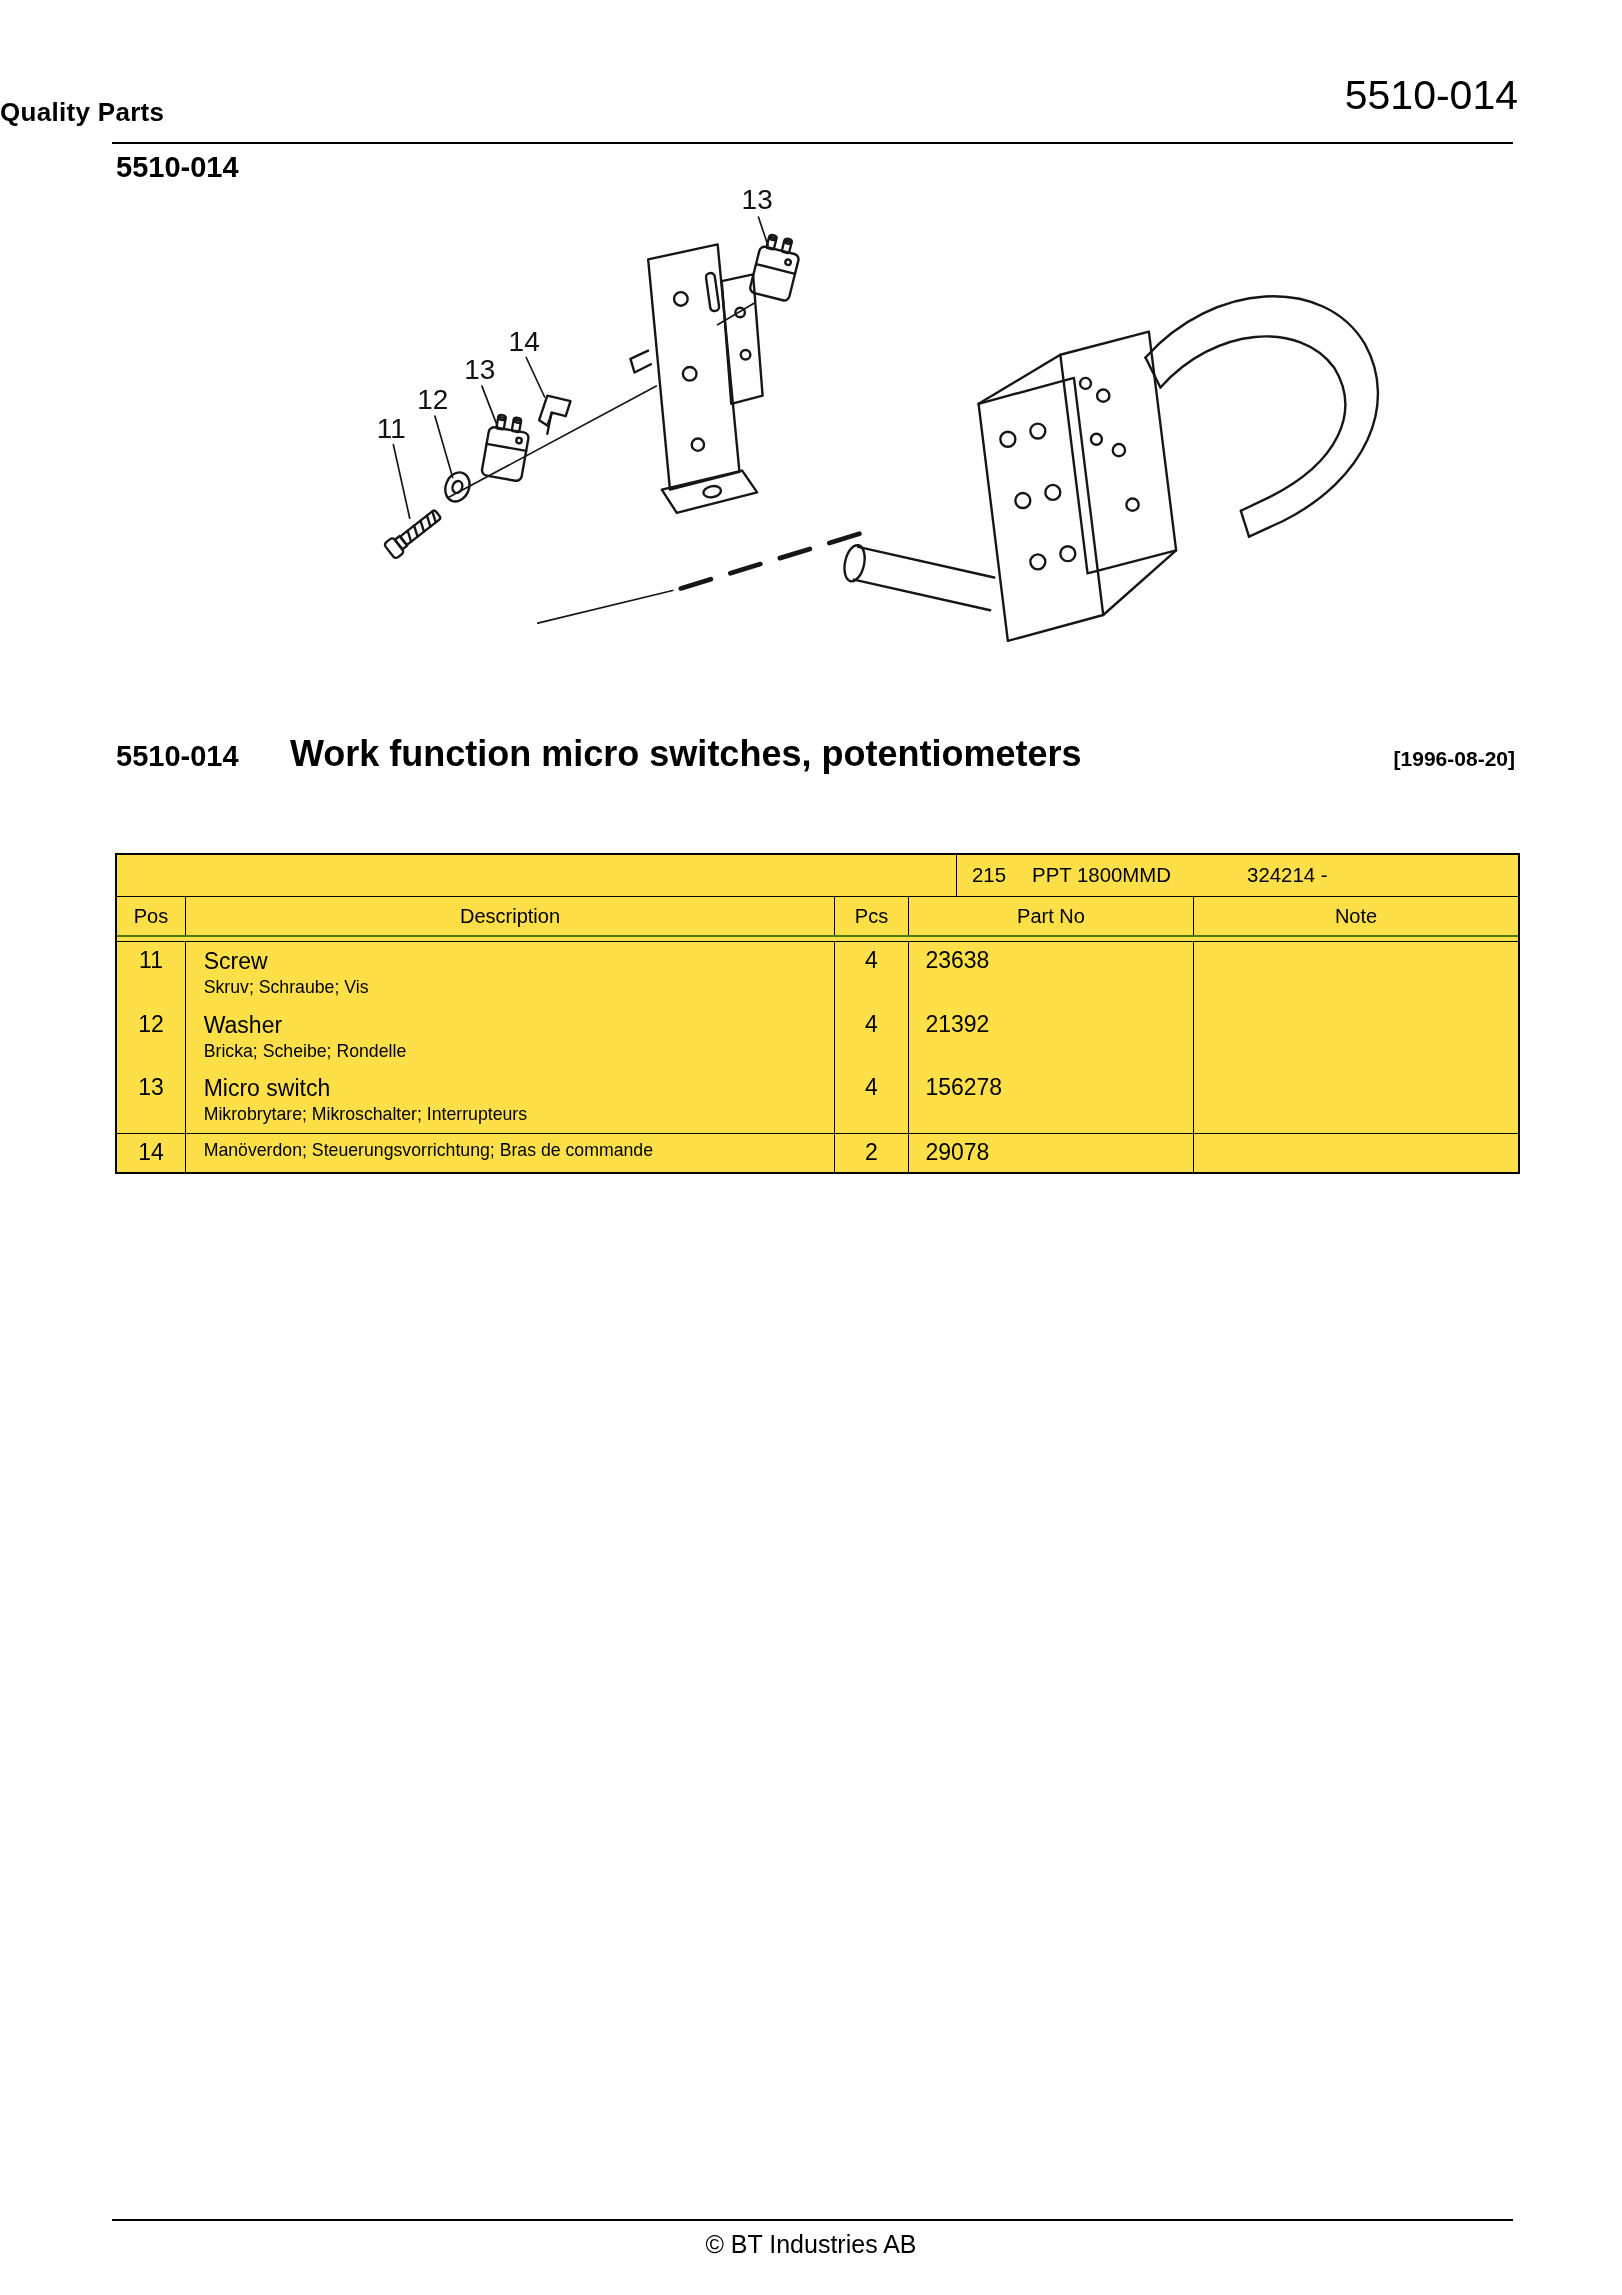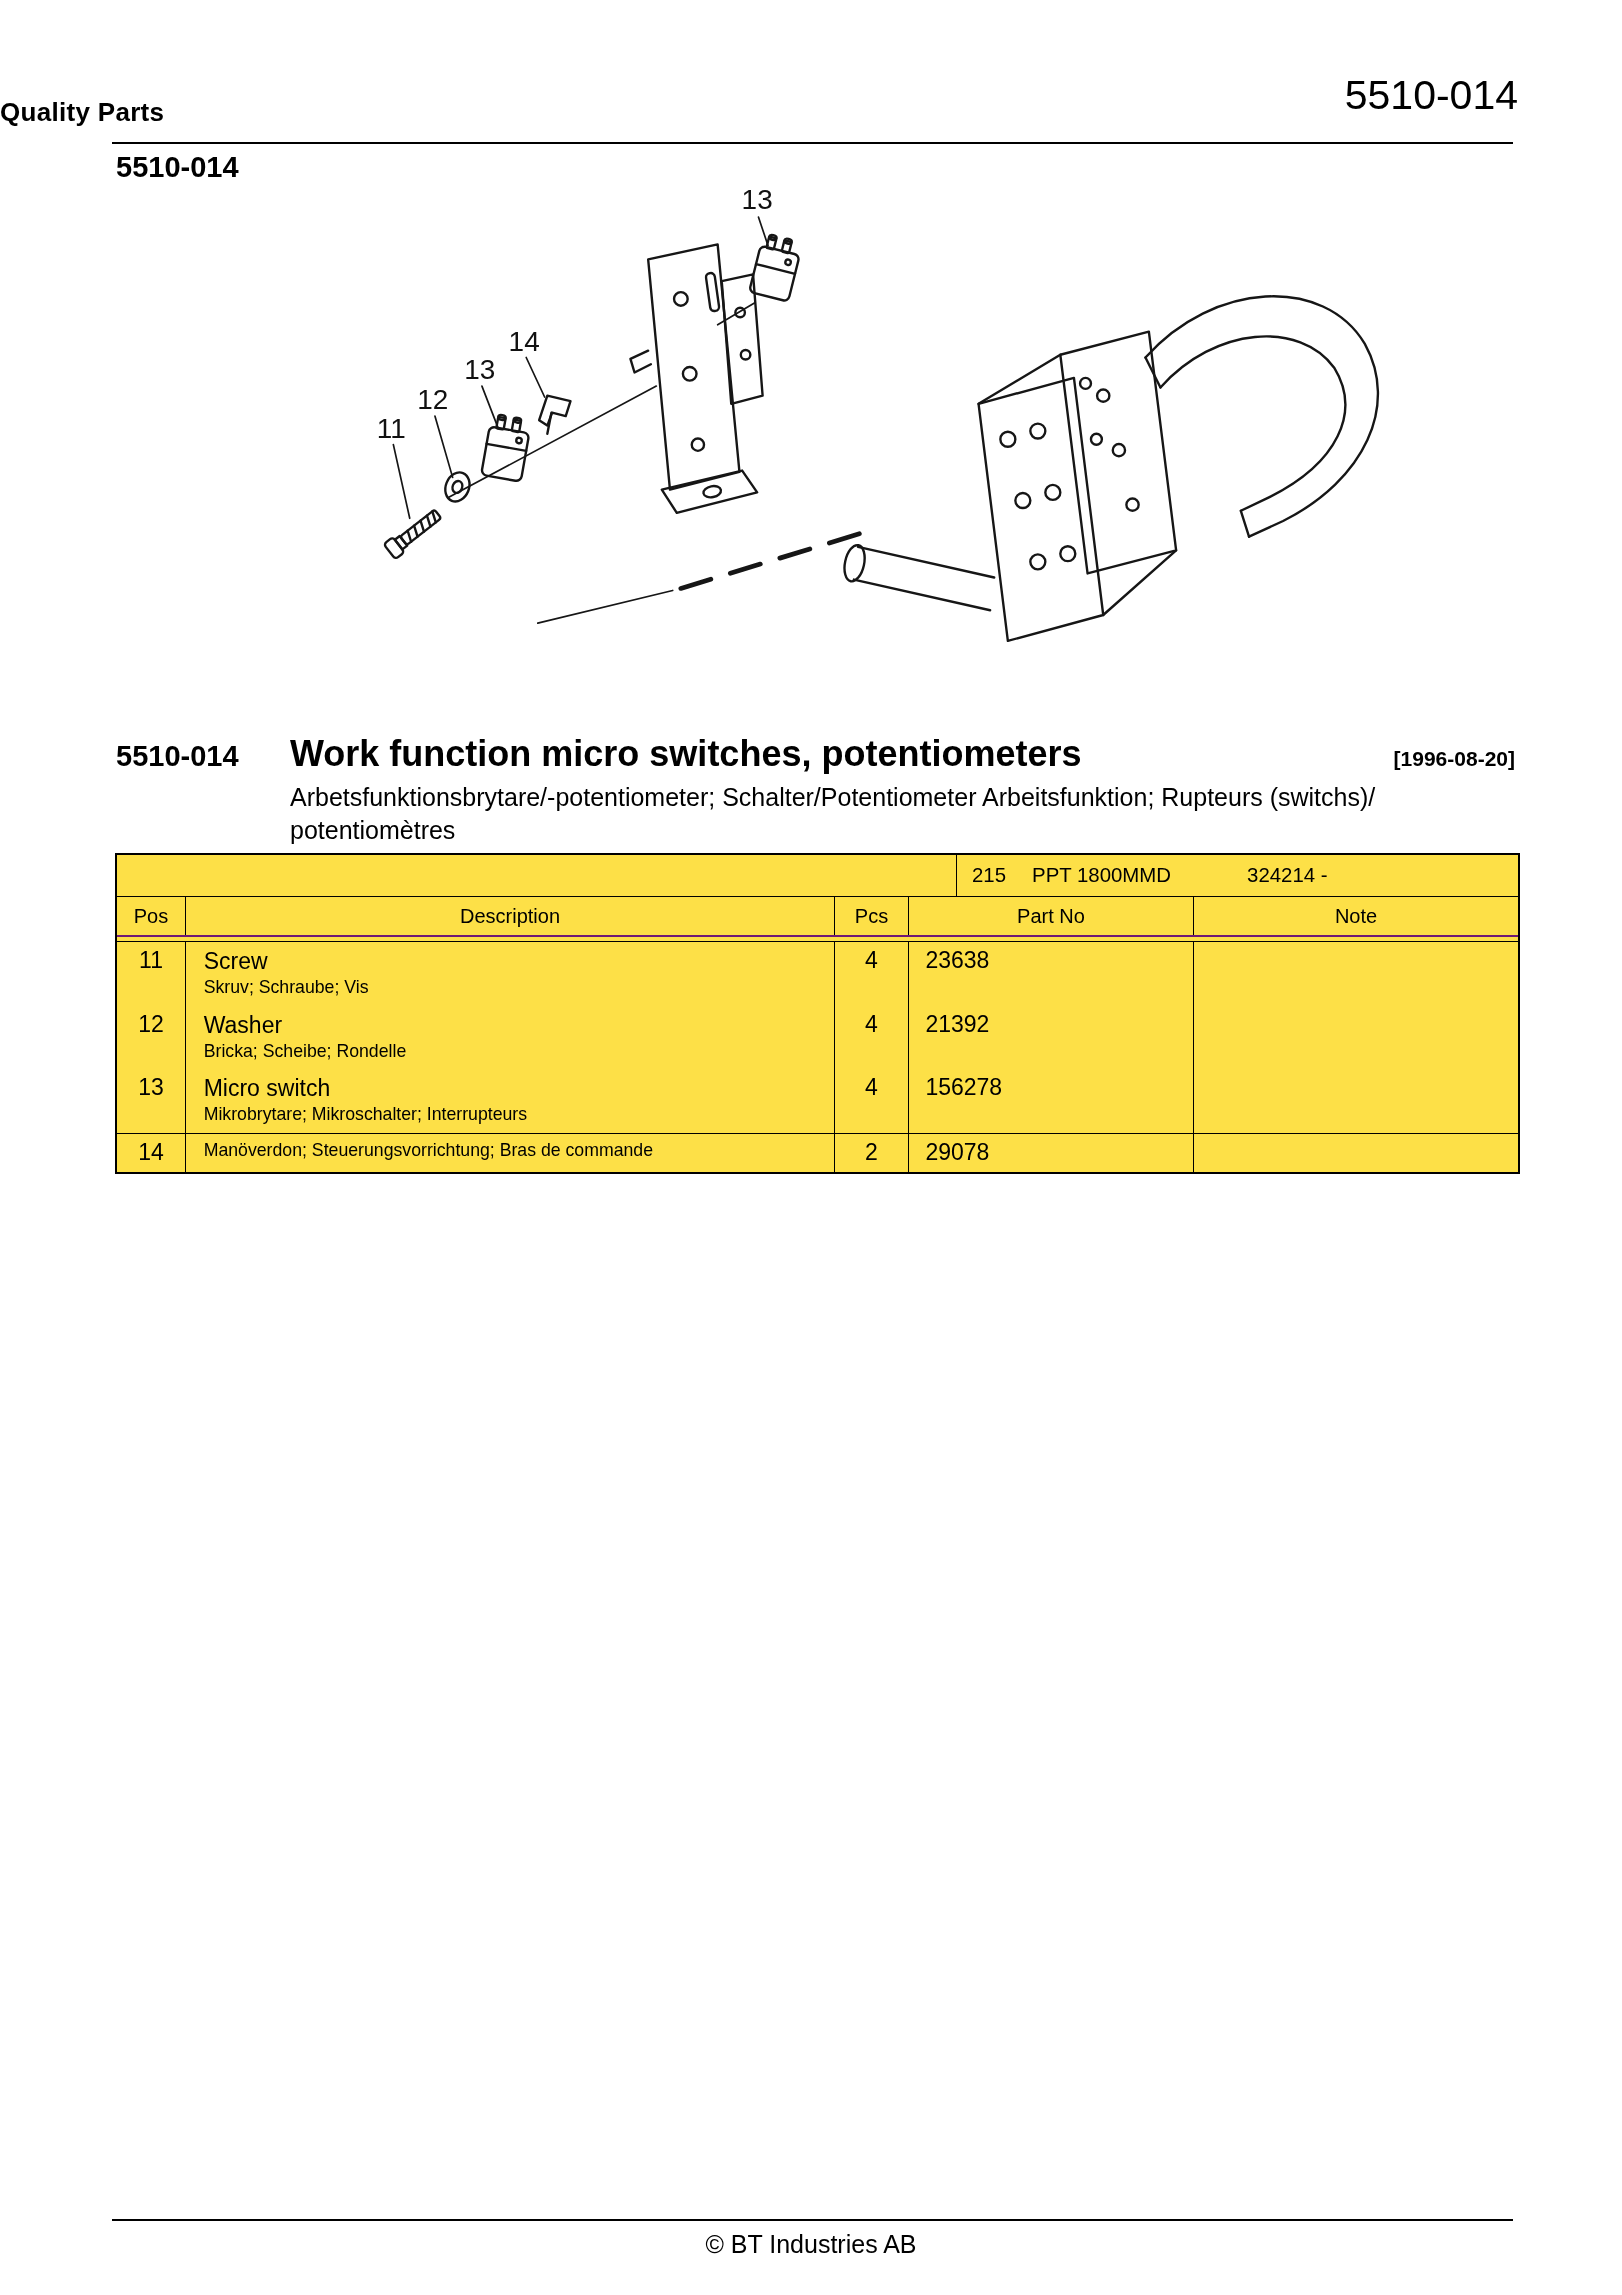--- a/index.html
+++ b/index.html
@@ -52,21 +52,21 @@
     position: absolute; top: 853px; left: 115px; width: 1405px;
     border: 2px solid #000; background: #fde047;
   }
   .pt-row1 { display: flex; height: 42px; border-bottom: 1.4px solid #000; }
   .pt-row1-left { width: 840px; border-right: 1.4px solid #000; }
   .pt-row1-right { flex: 1; display: flex; align-items: center; font-size: 20.4px; }
   .pt-type   { margin-left: 15px; }
   .pt-model  { margin-left: 26px; }
   .pt-serial { margin-left: 76px; }
 
-  .pt-row2 { display: flex; height: 40px; border-bottom: 2px solid #701a75; font-size: 20px; }
+  .pt-row2 { display: flex; height: 40px; border-bottom: 2px solid #4d7c0f; font-size: 20px; }
   .pt-row2 > div {
     display: flex; align-items: center; justify-content: center;
     border-right: 1.4px solid #000;
   }
   .pt-row2 > div:last-child { border-right: none; }
   .col-pos  { width: 69px; }
   .col-desc { width: 649px; }
   .col-pcs  { width: 74px; }
   .col-part { width: 285px; }
   .col-note { flex: 1; }
@@ -207,24 +207,20 @@
         <text x="223" y="380">11</text>
       </g>
     </g>
   </svg>
 
   <div class="section-head">
     <div class="section-code">5510-014</div>
     <div class="section-title">Work function micro switches, potentiometers</div>
     <div class="section-date">[1996-08-20]</div>
   </div>
-  <div class="section-sub">
-    <div>Arbetsfunktionsbrytare/-potentiometer; Schalter/Potentiometer Arbeitsfunktion; Rupteurs (switchs)/</div>
-    <div>potentiomètres</div>
-  </div>
 
   <div class="parts-table">
 
     <div class="pt-row1">
       <div class="pt-row1-left"></div>
       <div class="pt-row1-right">
         <span class="pt-type">215</span>
         <span class="pt-model">PPT 1800MMD</span>
         <span class="pt-serial">324214 -</span>
       </div>

